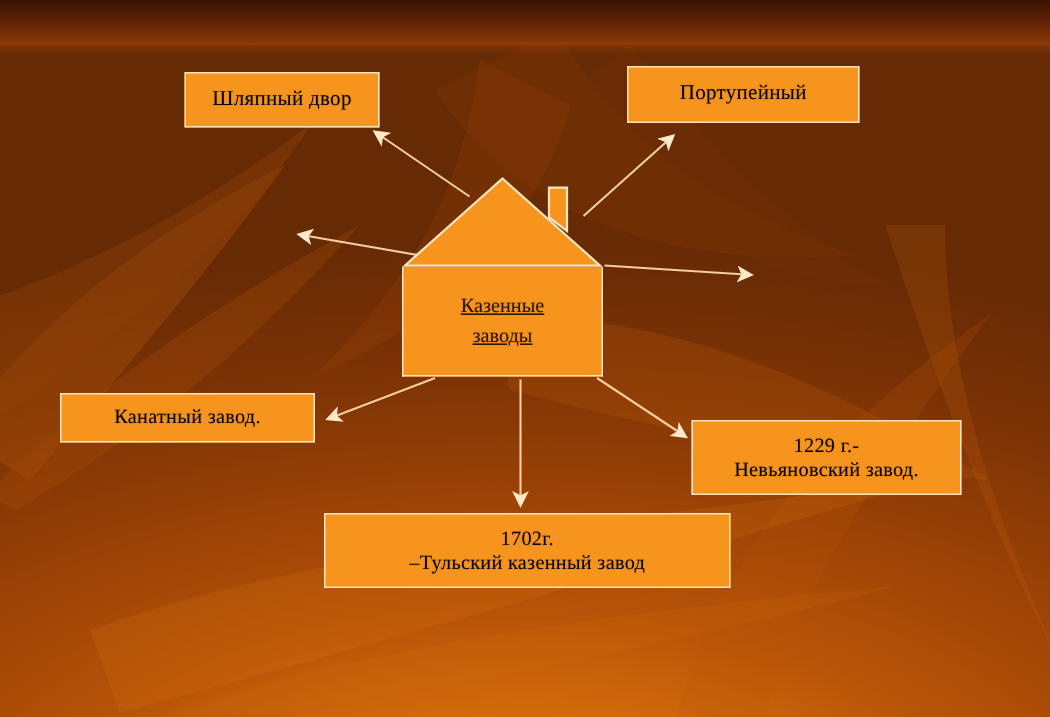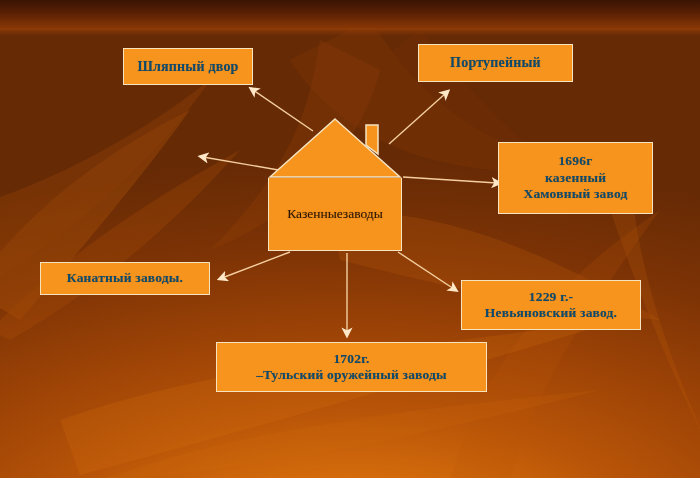--- a/index.html
+++ b/index.html
@@ -48,30 +48,29 @@
     inset: 0;
     pointer-events: none;
   }
 
   
   .node {
     position: absolute;
     box-sizing: border-box;
     background: #f7941d;
     border: 1px solid #f6e3c0;
-    color: #0c4a6e;
+    color: #000000;
     text-align: center;
     line-height: 1.22;
     display: flex;
     flex-direction: column;
     align-items: center;
     justify-content: center;
     letter-spacing: .2px;
     text-shadow: 0 0 1px rgba(0,0,0,.25);
-    font-weight: bold;
   }
   .node span { display: block; width: 100%; }
 
   
   .house {
     position: absolute;
     left: 268px;
     top: 117px;
     width: 134px;
     height: 134px;
@@ -85,28 +84,29 @@
     position: absolute;
     left: 0;
     top: 61px;
     width: 134px;
     height: 73px;
     box-sizing: border-box;
     background: #f7941d;
     border: 1px solid #f6e3c0;
     border-top: none;
     display: flex;
-    flex-direction: row;
+    flex-direction: column;
     align-items: center;
     justify-content: center;
     color: #2a1403;
     font-size: 13.5px;
     line-height: 1.45;
     text-align: center;
     text-shadow: 0 0 1px rgba(0,0,0,.25);
+    text-decoration: underline;
   }
 </style>
 </head>
 <body>
 
 <div id="slide">
 
   <div class="bg-base"></div>
 
   <div class="leaf" style="left:-40px; top:40px;">
@@ -181,33 +181,28 @@
 
   <div class="node" style="left:123px; top:48px; width:130px; height:37px; font-size:14px;">
     <span>Шляпный двор</span>
   </div>
 
   <div class="node" style="left:418px; top:44px; width:155px; height:38px; font-size:14px;">
     <span>Портупейный</span>
   </div>
 
 
-  <div class="node" style="left:498px; top:142px; width:155px; height:72px; font-size:13.5px;">
-    <span>1696г</span>
-    <span>казенный</span>
-    <span>Хамовный завод</span>
-  </div>
 
   <div class="node" style="left:40px; top:262px; width:170px; height:33px; font-size:13.5px;">
-    <span>Канатный заводы.</span>
+    <span>Канатный завод.</span>
   </div>
 
   <div class="node" style="left:461px; top:280px; width:180px; height:50px; font-size:13.5px;">
     <span>1229 г.-</span>
     <span>Невьяновский завод.</span>
   </div>
 
   <div class="node" style="left:216px; top:342px; width:271px; height:50px; font-size:13.5px;">
     <span>1702г.</span>
-    <span>–Тульский оружейный заводы</span>
+    <span>–Тульский казенный завод</span>
   </div>
 
 </div>
 
 </body></html>

